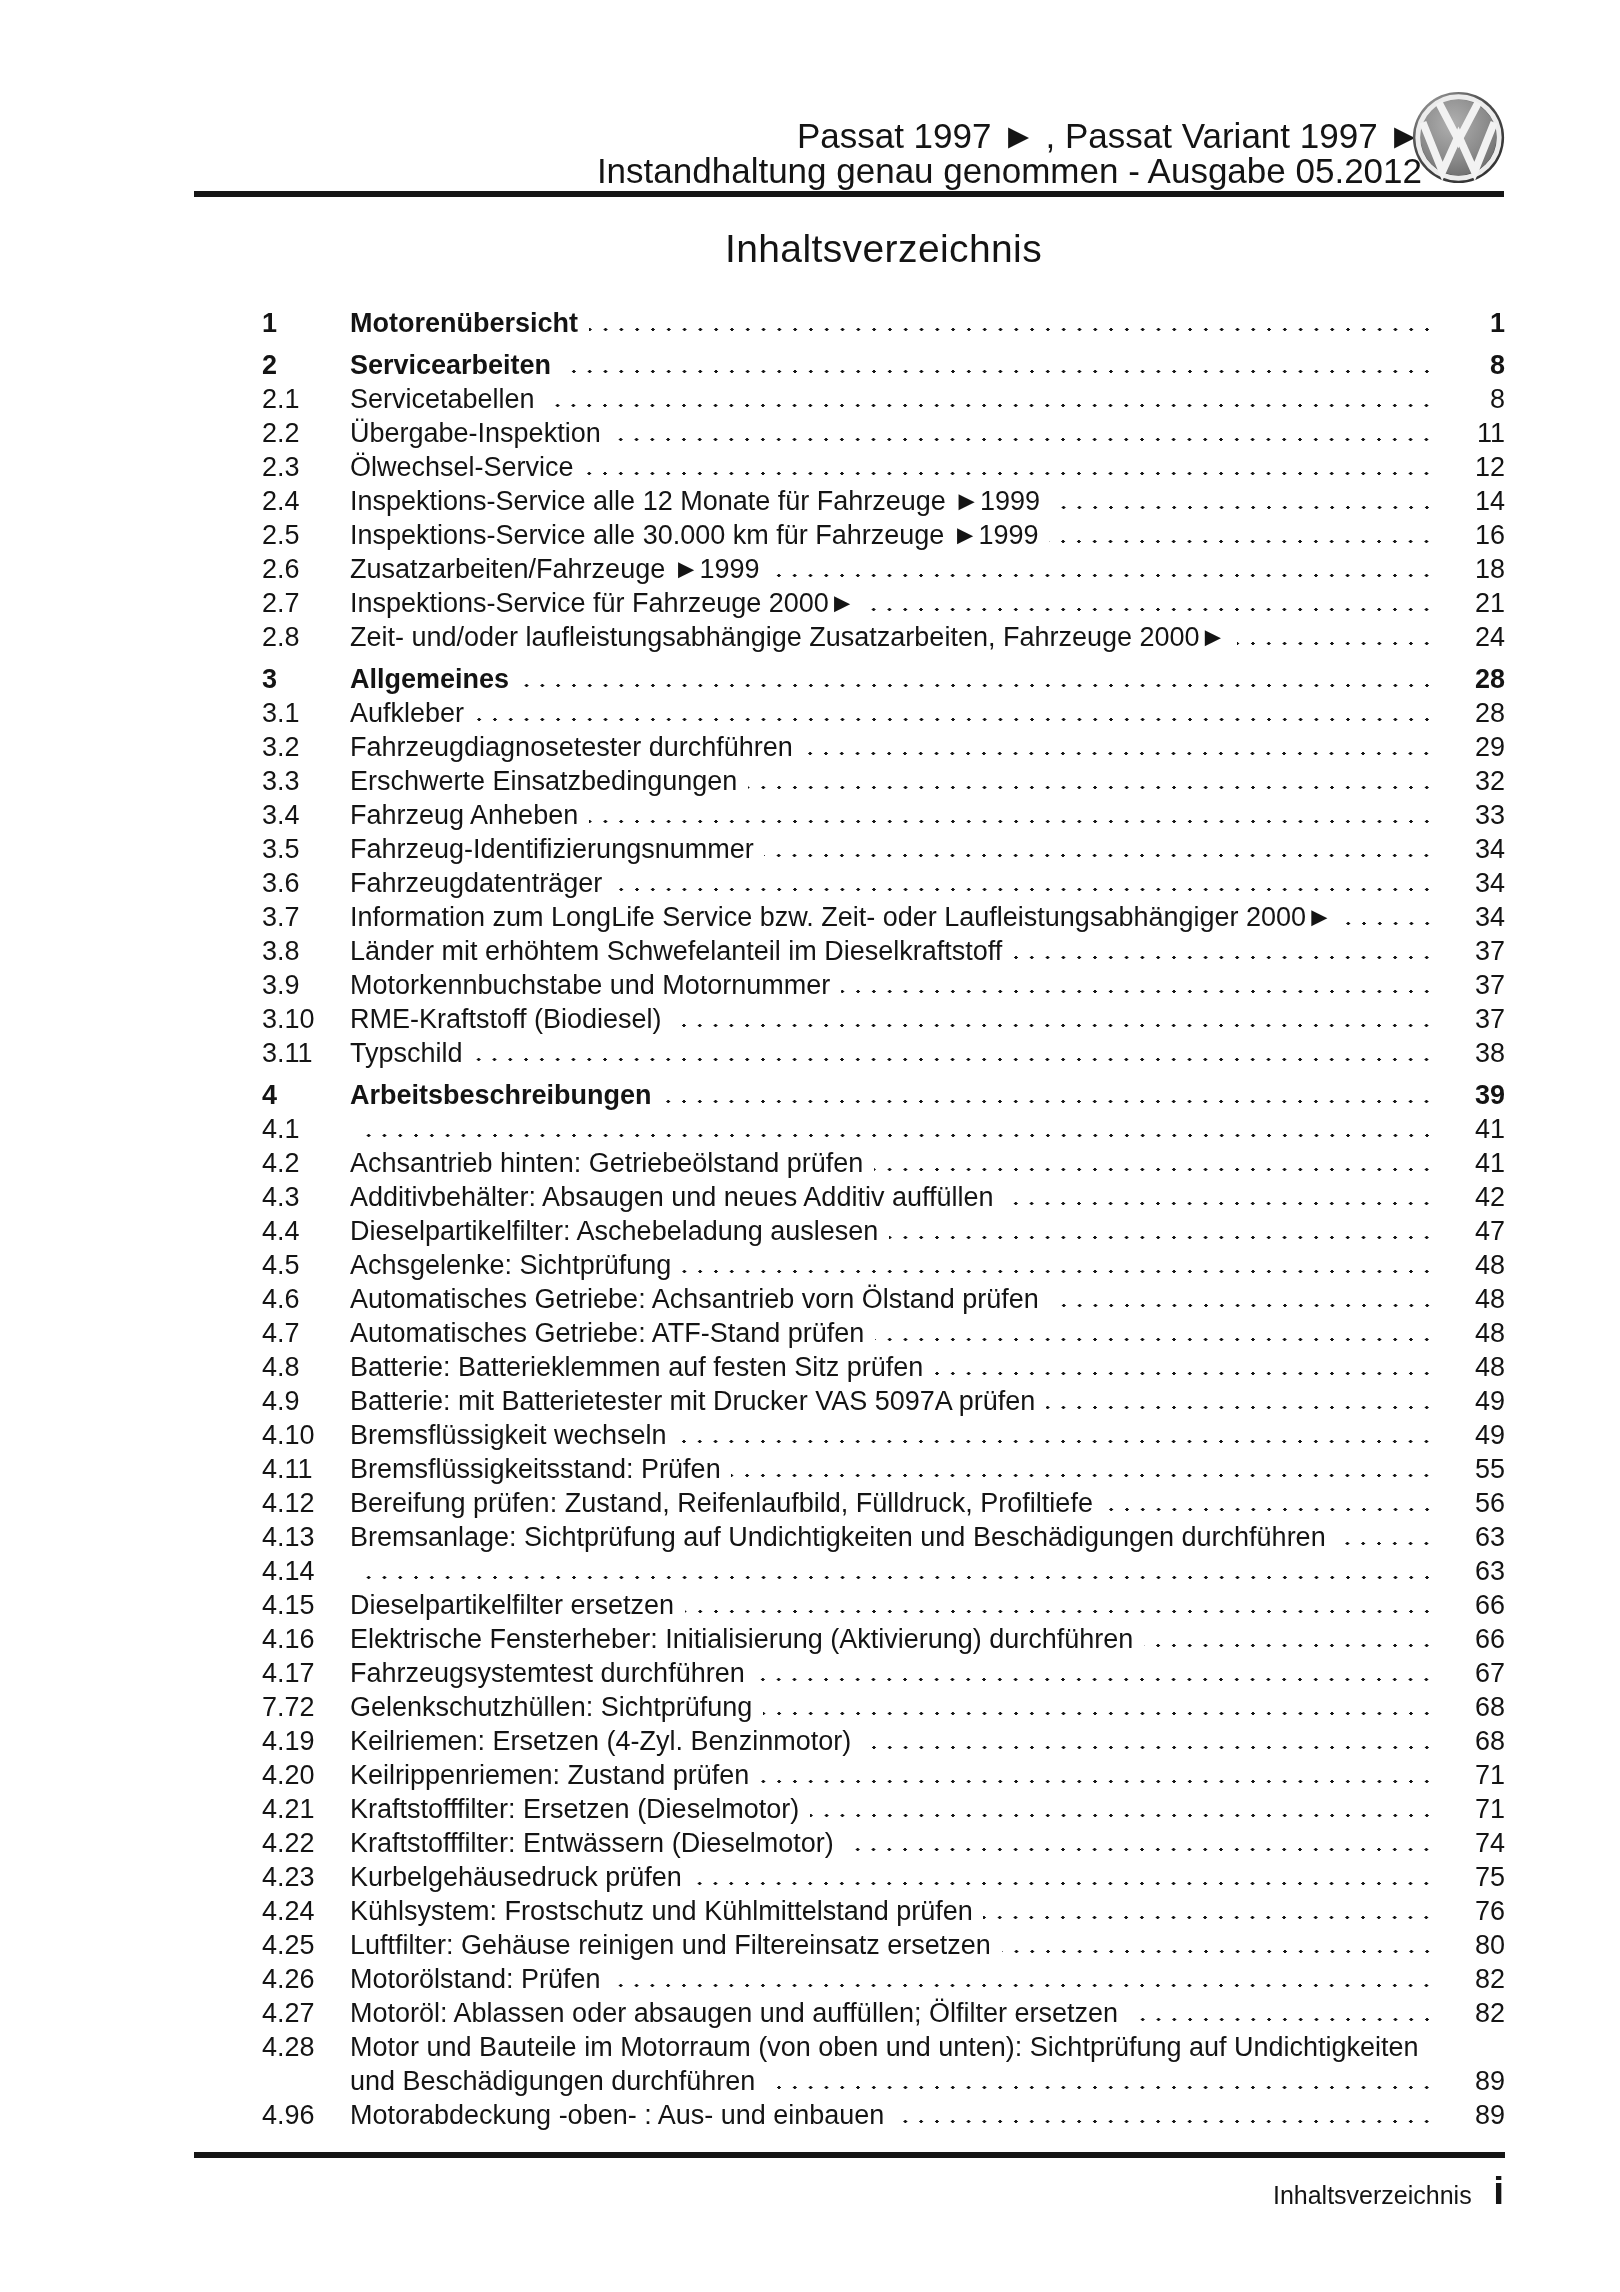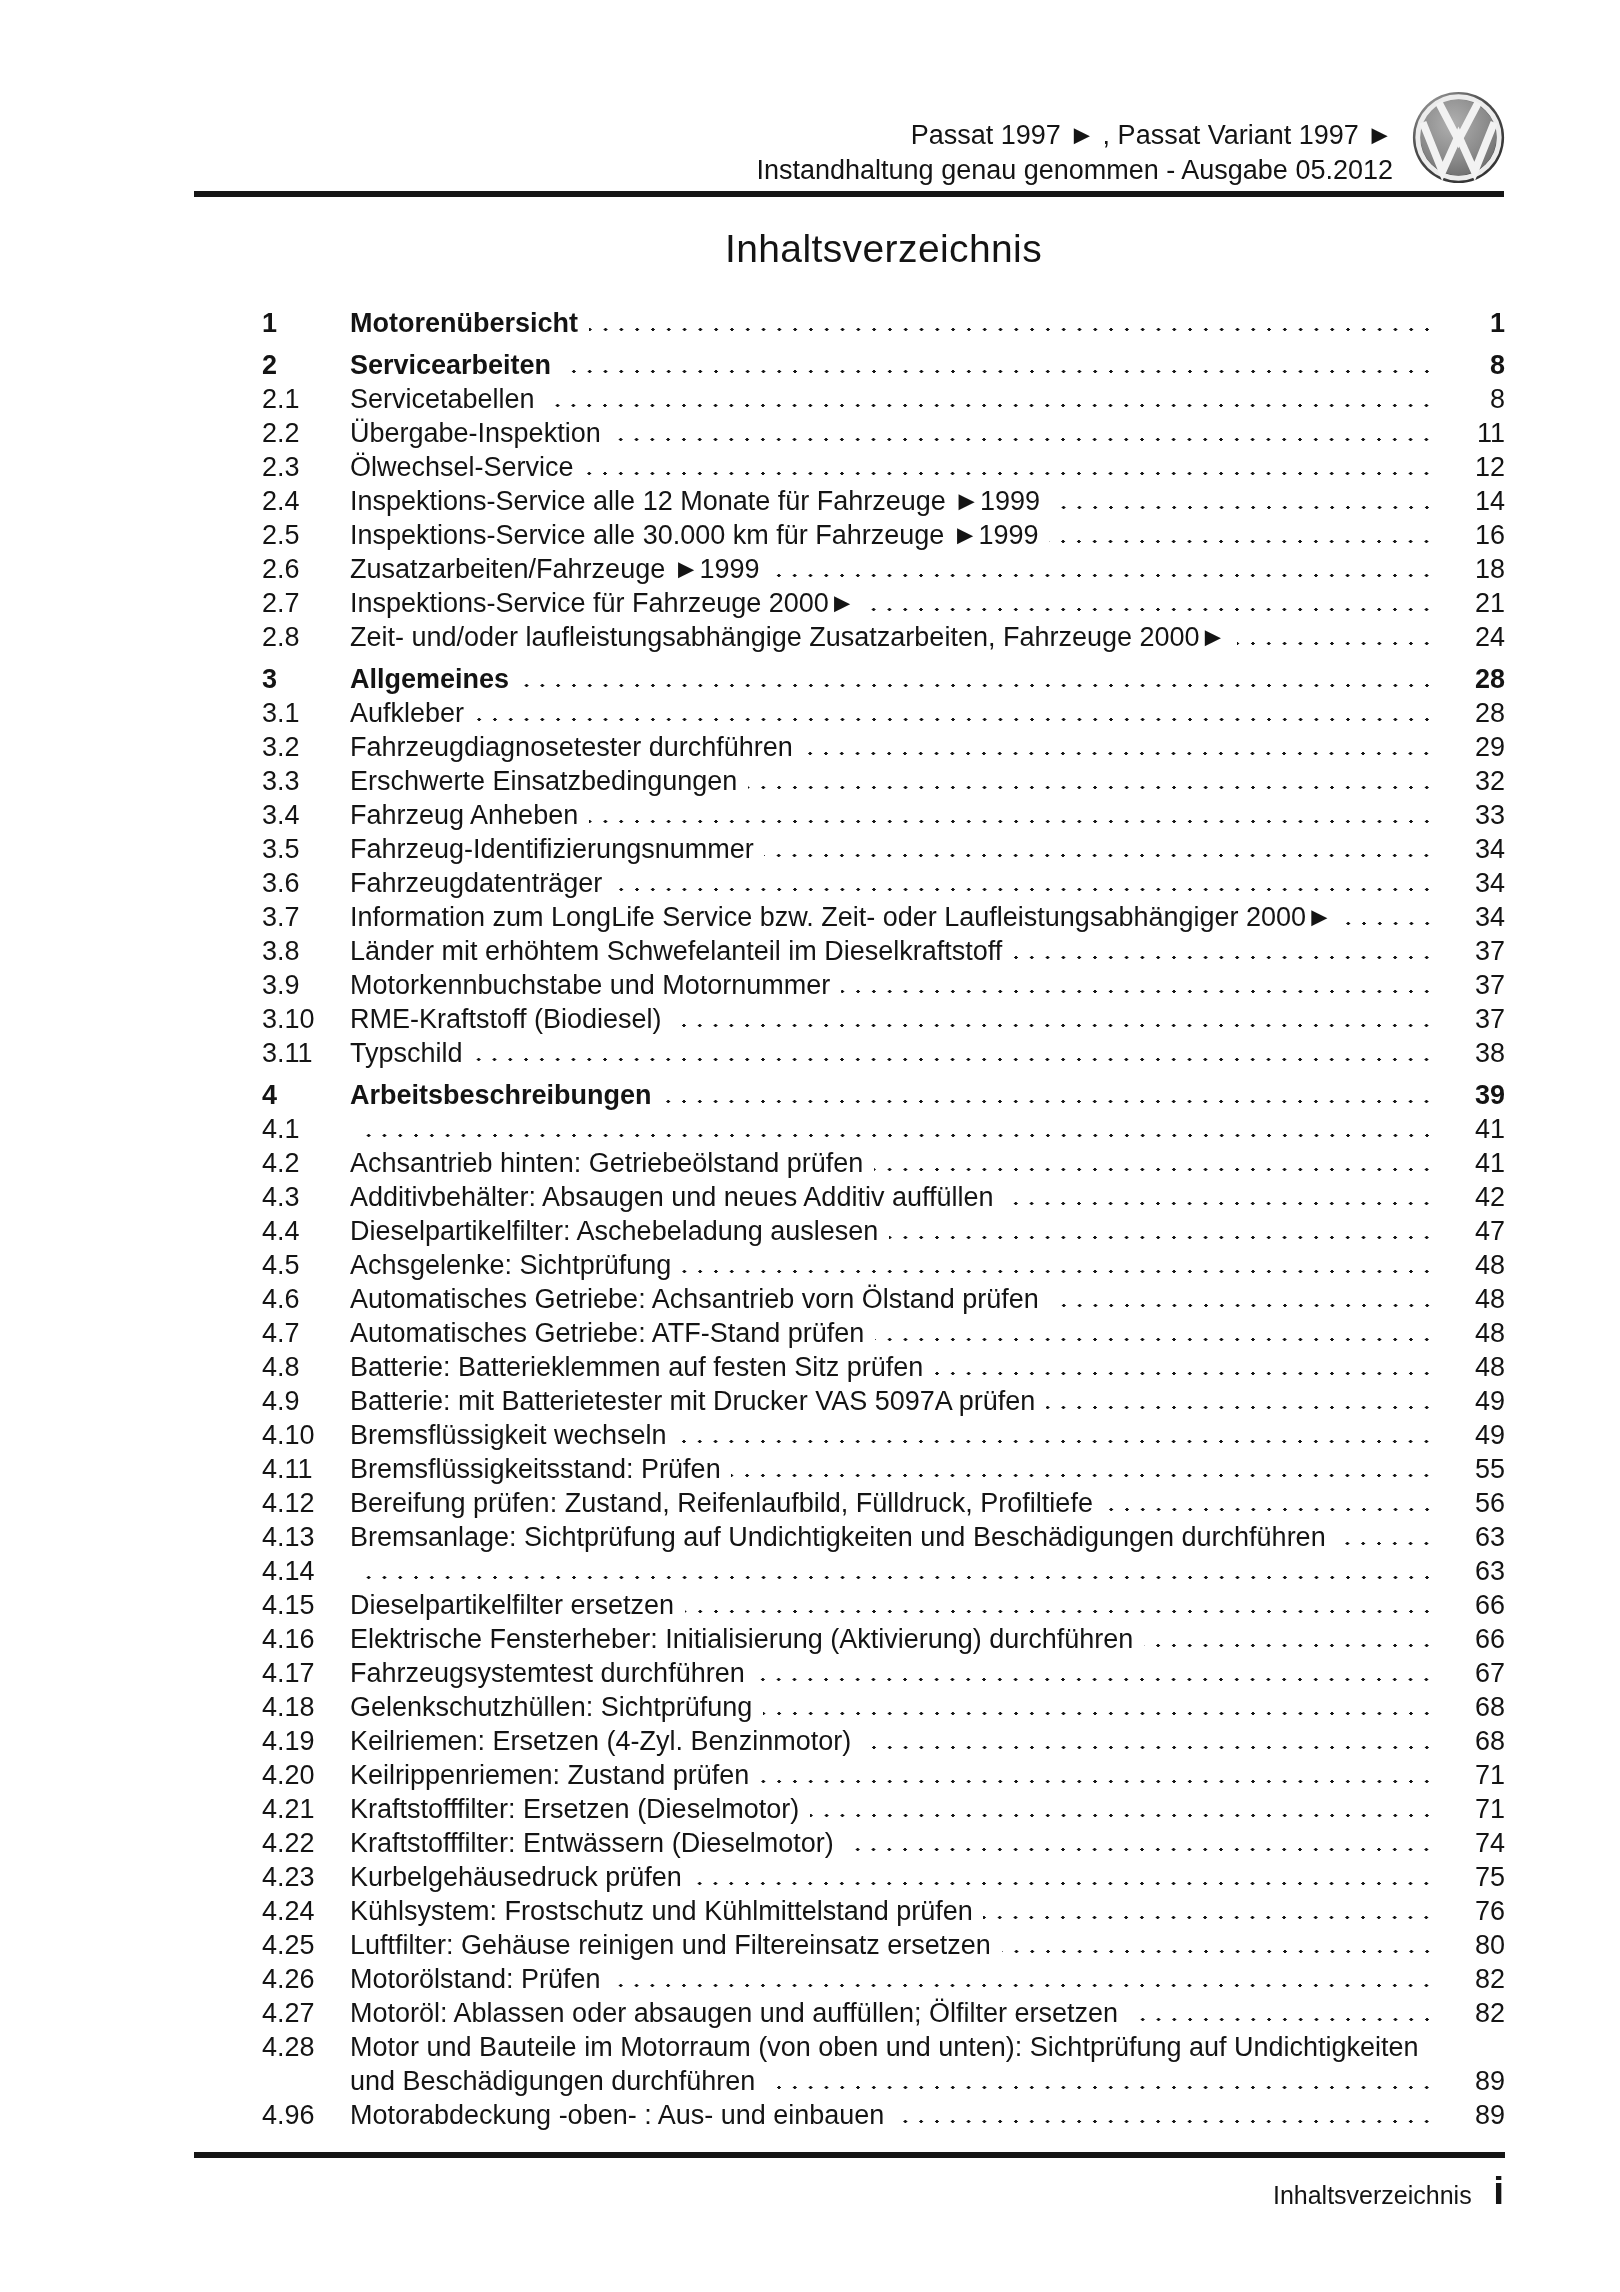--- a/index.html
+++ b/index.html
@@ -6,23 +6,23 @@
   .page{
     position:relative;
     width:1620px;height:2293px;
     background:#ffffff;
     font-family:"Liberation Sans","DejaVu Sans",sans-serif;
     color:#141414;
     overflow:hidden;
   }
   
   .header-text{
-    position:absolute;top:118px;right:227px;
+    position:absolute;top:118px;right:198px;
     text-align:right;
-    font-size:27px;line-height:35px;
+    font-size:35px;line-height:35px;
     white-space:nowrap;
   }
   .vw-logo{
     position:absolute;left:1412px;top:90px;
     width:93px;height:95px;
   }
   .rule{position:absolute;background:#151515;height:6.3px;}
   .rule-top{left:194px;top:191px;width:1310px;}
   .rule-bottom{left:194px;top:2152px;width:1311px;}
   
@@ -488,21 +488,21 @@
         <span class="num">4.17</span>
         <div class="body">
           <div class="line">
             <span class="label">Fahrzeugsystemtest durchführen</span>
             <span class="dots"></span>
             <span class="pageno">67</span>
           </div>
         </div>
       </div>
       <div class="row">
-        <span class="num">4.18</span>
+        <span class="num">7.72</span>
         <div class="body">
           <div class="line">
             <span class="label">Gelenkschutzhüllen: Sichtprüfung</span>
             <span class="dots"></span>
             <span class="pageno">68</span>
           </div>
         </div>
       </div>
       <div class="row">
         <span class="num">4.19</span>

